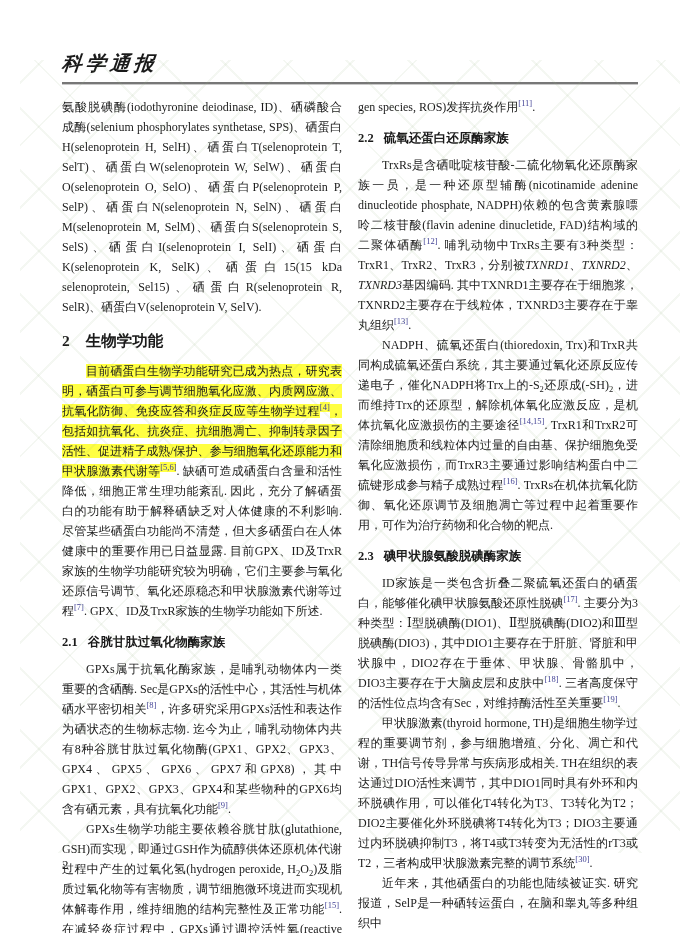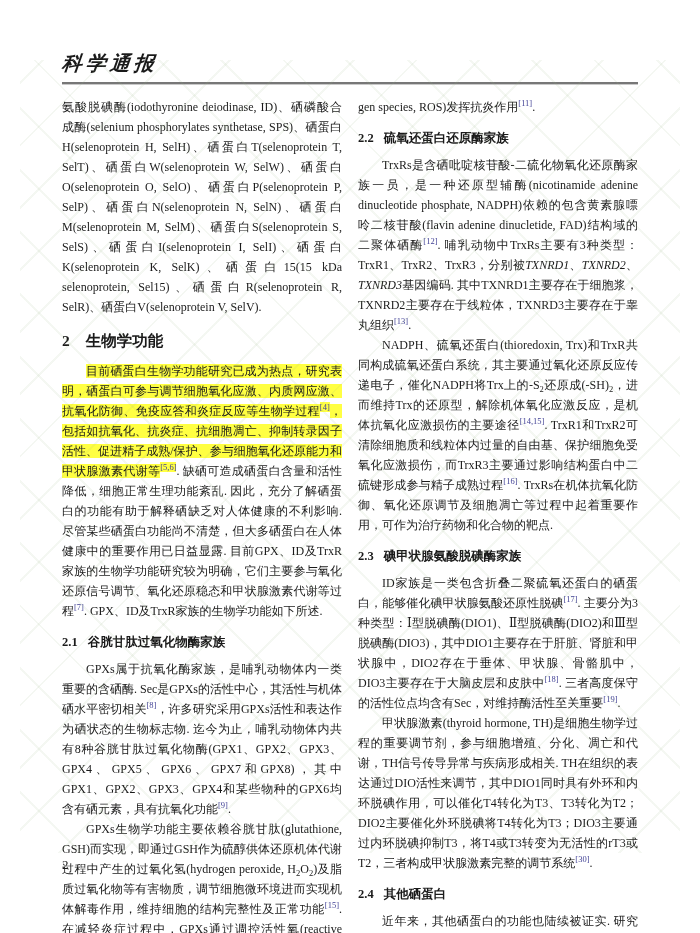--- a/index.html
+++ b/index.html
@@ -88,21 +88,20 @@
         <p class="para indent"><span>GPXs生物学功能主要依赖谷胱甘肽(glutathione, GSH)而实现，即通过GSH作为硫醇供体还原机体代谢过程中产生的过氧化氢(hydrogen peroxide, H</span><sub class="sb">2</sub><span>O</span><sub class="sb">2</sub><span>)及脂质过氧化物等有害物质，调节细胞微环境进而实现机体解毒作用，维持细胞的结构完整性及正常功能</span><sup class="cite">[15]</sup><span>. 在减轻炎症过程中，GPXs通过调控活性氧(reactive oxy-</span></p>
       </div>
     <div class="col" id="col-right">
         <p class="para"><span>gen species, ROS)发挥抗炎作用</span><sup class="cite">[11]</sup><span>.</span></p>
         <div class="h3"><span class="num">2.2</span><span class="title">硫氧还蛋白还原酶家族</span></div>
         <p class="para indent"><span>TrxRs是含硒吡啶核苷酸-二硫化物氧化还原酶家族一员，是一种还原型辅酶(nicotinamide adenine dinucleotide phosphate, NADPH)依赖的包含黄素腺嘌呤二核苷酸(flavin adenine dinucletide, FAD)结构域的二聚体硒酶</span><sup class="cite">[12]</sup><span>. 哺乳动物中TrxRs主要有3种类型：TrxR1、TrxR2、TrxR3，分别被</span><i>TXNRD1</i><span>、</span><i>TXNRD2</i><span>、</span><i>TXNRD3</i><span>基因编码. 其中TXNRD1主要存在于细胞浆，TXNRD2主要存在于线粒体，TXNRD3主要存在于睾丸组织</span><sup class="cite">[13]</sup><span>.</span></p>
         <p class="para indent"><span>NADPH、硫氧还蛋白(thioredoxin, Trx)和TrxR共同构成硫氧还蛋白系统，其主要通过氧化还原反应传递电子，催化NADPH将Trx上的-S</span><sub class="sb">2</sub><span>还原成(-SH)</span><sub class="sb">2</sub><span>，进而维持Trx的还原型，解除机体氧化应激反应，是机体抗氧化应激损伤的主要途径</span><sup class="cite">[14,15]</sup><span>. TrxR1和TrxR2可清除细胞质和线粒体内过量的自由基、保护细胞免受氧化应激损伤，而TrxR3主要通过影响结构蛋白中二硫键形成参与精子成熟过程</span><sup class="cite">[16]</sup><span>. TrxRs在机体抗氧化防御、氧化还原调节及细胞凋亡等过程中起着重要作用，可作为治疗药物和化合物的靶点.</span></p>
         <div class="h3"><span class="num">2.3</span><span class="title">碘甲状腺氨酸脱碘酶家族</span></div>
         <p class="para indent"><span>ID家族是一类包含折叠二聚硫氧还蛋白的硒蛋白，能够催化碘甲状腺氨酸还原性脱碘</span><sup class="cite">[17]</sup><span>. 主要分为3种类型：Ⅰ型脱碘酶(DIO1)、Ⅱ型脱碘酶(DIO2)和Ⅲ型脱碘酶(DIO3)，其中DIO1主要存在于肝脏、肾脏和甲状腺中，DIO2存在于垂体、甲状腺、骨骼肌中，DIO3主要存在于大脑皮层和皮肤中</span><sup class="cite">[18]</sup><span>. 三者高度保守的活性位点均含有Sec，对维持酶活性至关重要</span><sup class="cite">[19]</sup><span>.</span></p>
         <p class="para indent"><span>甲状腺激素(thyroid hormone, TH)是细胞生物学过程的重要调节剂，参与细胞增殖、分化、凋亡和代谢，TH信号传导异常与疾病形成相关. TH在组织的表达通过DIO活性来调节，其中DIO1同时具有外环和内环脱碘作用，可以催化T4转化为T3、T3转化为T2；DIO2主要催化外环脱碘将T4转化为T3；DIO3主要通过内环脱碘抑制T3，将T4或T3转变为无活性的rT3或T2，三者构成甲状腺激素完整的调节系统</span><sup class="cite">[30]</sup><span>.</span></p>
-        <div class="h3"><span class="num">2.4</span><span class="title">其他硒蛋白</span></div>
         <p class="para indent"><span>近年来，其他硒蛋白的功能也陆续被证实. 研究报道，SelP是一种硒转运蛋白，在脑和睾丸等多种组织中</span></p>
       </div>
   </main>
 
   <div class="watermark"></div>
 
   <footer>
     <span>2</span>
   </footer>
 </div>

